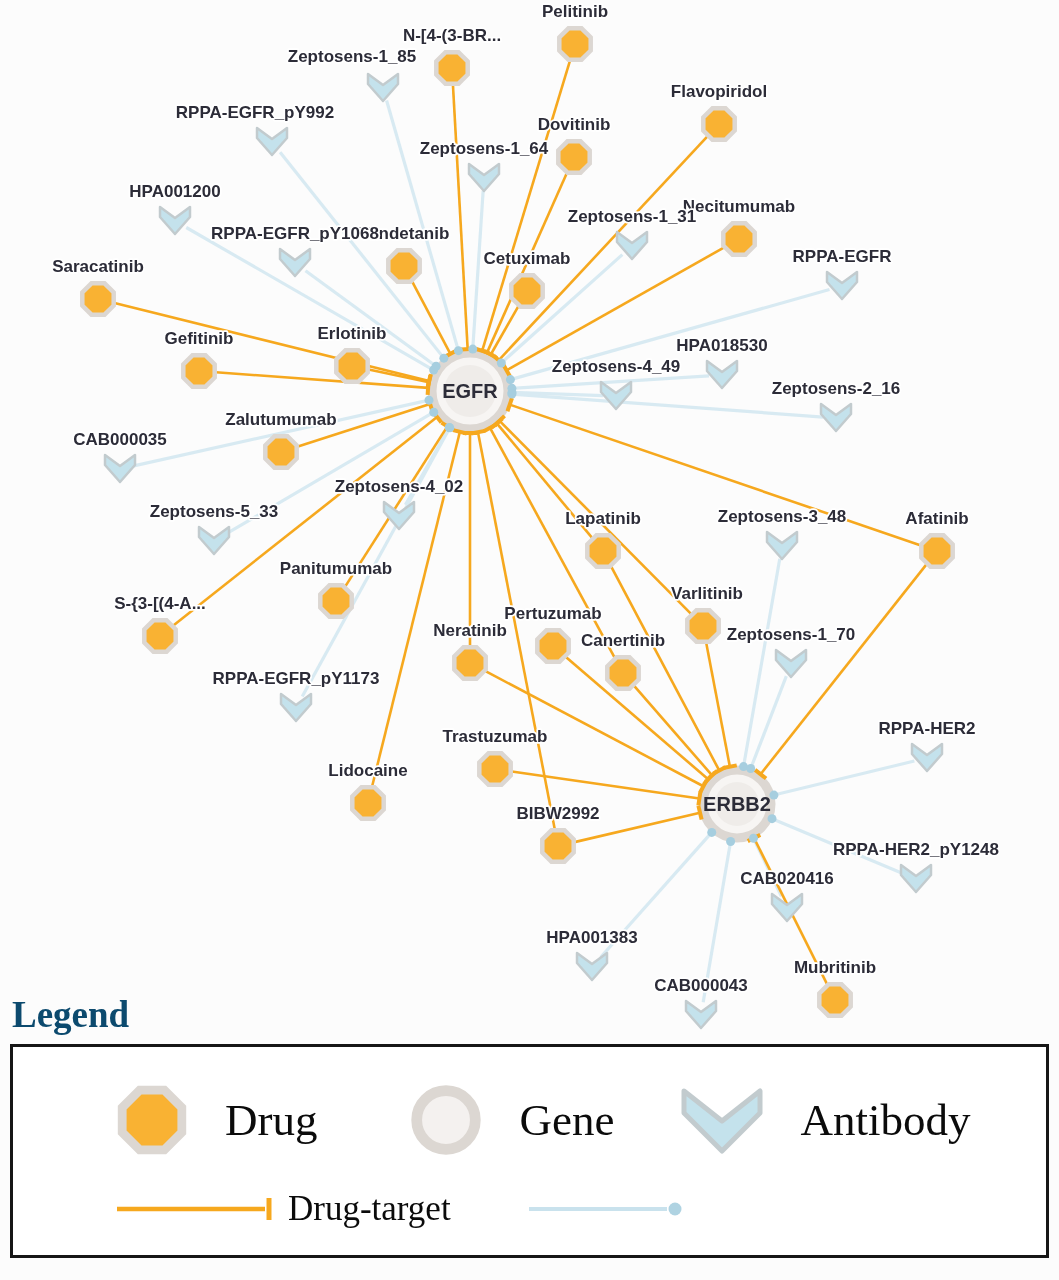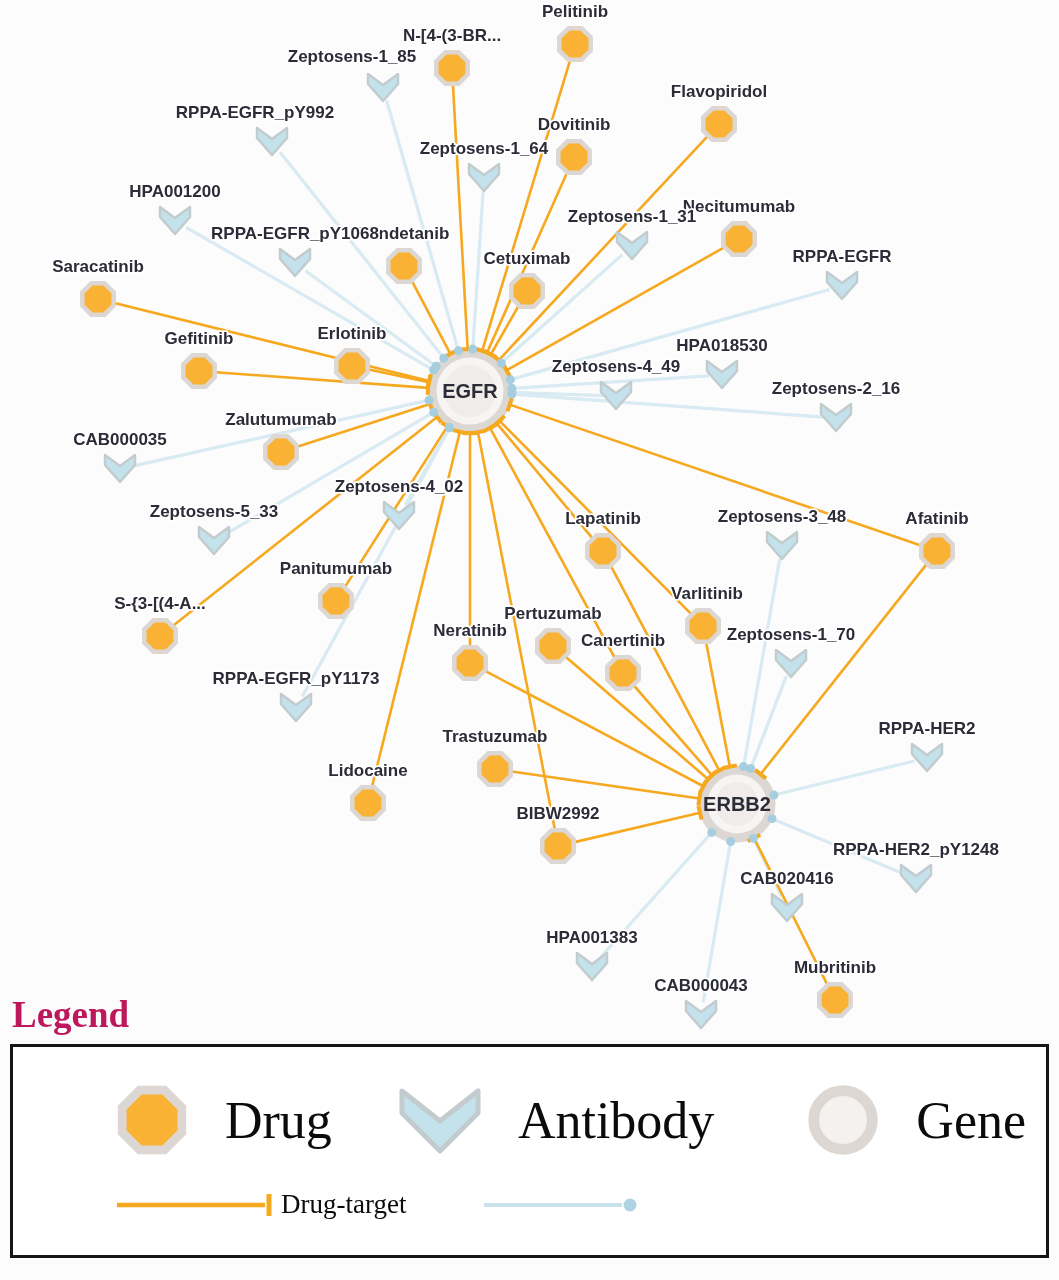--- a/index.html
+++ b/index.html
@@ -3,31 +3,31 @@
 <meta charset="utf-8">
 <style>
   html,body{margin:0;padding:0;background:#ffffff;}
   .stage{position:relative;width:1059px;height:1280px;background:#FCFCFC;overflow:hidden;
          font-family:"Liberation Sans",sans-serif;}
   #network-svg{position:absolute;left:0;top:0;}
   .node-label{font-family:"Liberation Sans",sans-serif;font-weight:bold;font-size:17px;
               fill:#2C2C38;paint-order:stroke;stroke:#FFFFFF;stroke-width:3.5px;stroke-linejoin:round;}
   .gene-label{font-family:"Liberation Sans",sans-serif;font-weight:bold;font-size:20px;fill:#2C2C38;}
   .legend-title{position:absolute;left:12px;top:993px;font-family:"Liberation Serif",serif;
-                font-weight:bold;font-size:37px;color:#be185d;}
+                font-weight:bold;font-size:37px;color:#0c4a6e;}
   .legend-box{position:absolute;left:10px;top:1044px;width:1039px;height:214px;box-sizing:border-box;
               border:3.5px solid #161616;background:#FFFFFF;}
   .legend-nodes-row{display:flex;align-items:center;margin:30px 0 0 96px;}
   .legend-edges-row{display:flex;align-items:center;margin:26px 0 0 100px;}
   .legend-item{display:flex;align-items:center;}
   .legend-item.gene{margin-left:86px;}
   .legend-item.antibody{margin-left:60px;}
   .legend-item.ab-edge{margin-left:74px;}
-  .legend-node-label{font-family:"Liberation Serif",serif;font-size:52px;color:#0b0b0b;margin-left:30px;}
-  .legend-edge-label{font-family:"Liberation Serif",serif;font-size:27px;color:#0b0b0b;margin-left:0;}
+  .legend-node-label{font-family:"Liberation Serif",serif;font-size:45px;color:#0b0b0b;margin-left:30px;}
+  .legend-edge-label{font-family:"Liberation Serif",serif;font-size:35px;color:#0b0b0b;margin-left:7px;}
 </style>
 </head>
 <body>
 
 <div class="stage">
   <svg id="network-svg" width="1059" height="1280">
       <g>
         <line x1="458.40893298132534" y1="350.6311114177193" x2="386.58771122006596" y2="100.49513218022975" stroke="#D8EAF2" stroke-width="3.2"></line>
         <line x1="443.85952372703053" y1="358.1263707476293" x2="280.09109979877627" y2="152.17517095906712" stroke="#D8EAF2" stroke-width="3.2"></line>
         <line x1="472.7546196346726" y1="349.0904298439094" x2="483.147379636887" y2="190.9720098102185" stroke="#D8EAF2" stroke-width="3.2"></line>
@@ -238,31 +238,31 @@
   <div class="legend-title">Legend</div>
 
   <div class="legend-box">
     <div class="legend-nodes-row">
       <div class="legend-item drug">
         <svg width="86" height="86" viewBox="0 0 88 88">
           <polygon points="74.5,56.6 56.6,74.5 31.4,74.5 13.5,56.6 13.5,31.4 31.4,13.5 56.6,13.5 74.5,31.4" fill="#F9B233" stroke="#DCD7D2" stroke-width="9"></polygon>
         </svg>
         <span class="legend-node-label">Drug</span>
       </div>
+      <div class="legend-item gene">
+        <svg width="86" height="86" viewBox="0 0 88 88">
+          <circle cx="44" cy="44" r="30" fill="#F4F1EF" stroke="#DCD7D2" stroke-width="11"></circle>
+        </svg>
+        <span class="legend-node-label">Gene</span>
+      </div>
       <div class="legend-item antibody">
         <svg width="96" height="86" viewBox="0 0 96 86">
           <path d="M 10 14 L 48 44 L 86 14 L 86 36 L 48 74 L 10 36 Z" fill="#C4E2EC" stroke="#C2CBCE" stroke-width="5" stroke-linejoin="round"></path>
         </svg>
         <span class="legend-node-label">Antibody</span>
-      </div>
-      <div class="legend-item gene">
-        <svg width="86" height="86" viewBox="0 0 88 88">
-          <circle cx="44" cy="44" r="30" fill="#F4F1EF" stroke="#DCD7D2" stroke-width="11"></circle>
-        </svg>
-        <span class="legend-node-label">Gene</span>
       </div>
     </div>
     <div class="legend-edges-row">
       <div class="legend-item">
         <svg width="168" height="28">
           <line x1="4" y1="14" x2="152" y2="14" stroke="#F6A81E" stroke-width="4.5"></line>
           <line x1="156" y1="3" x2="156" y2="25" stroke="#F6A81E" stroke-width="5"></line>
         </svg>
         <span class="legend-edge-label">Drug-target</span>
       </div>

